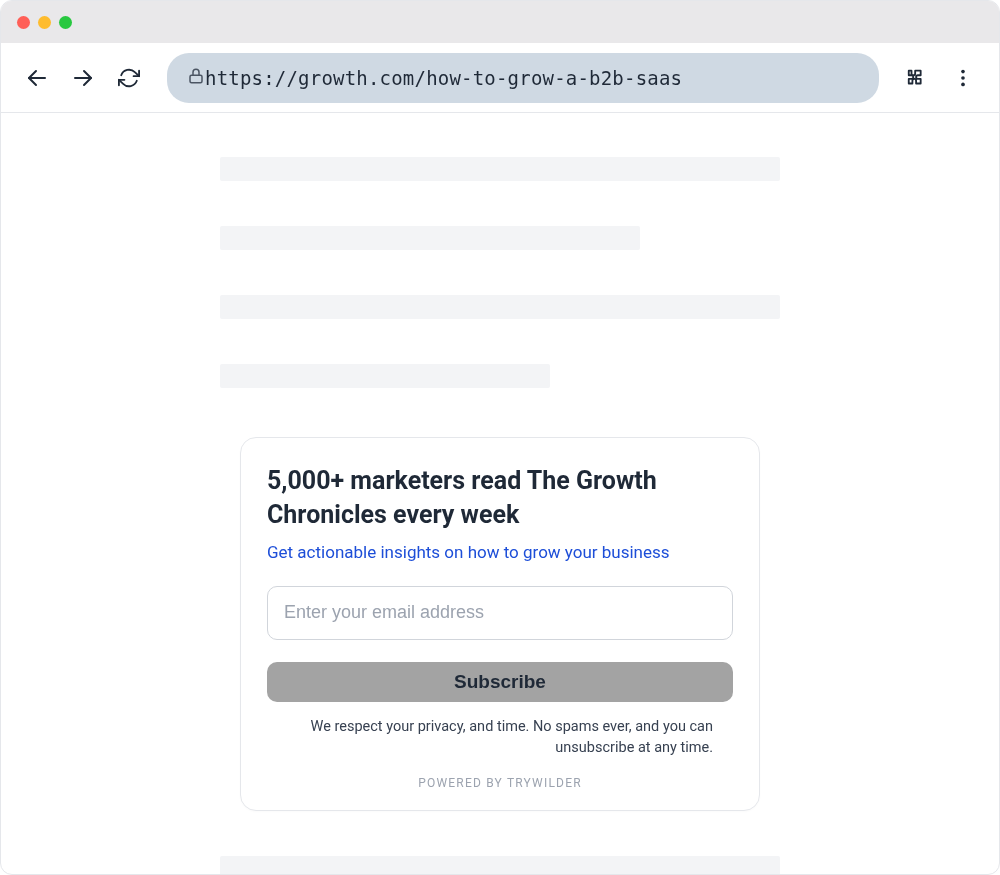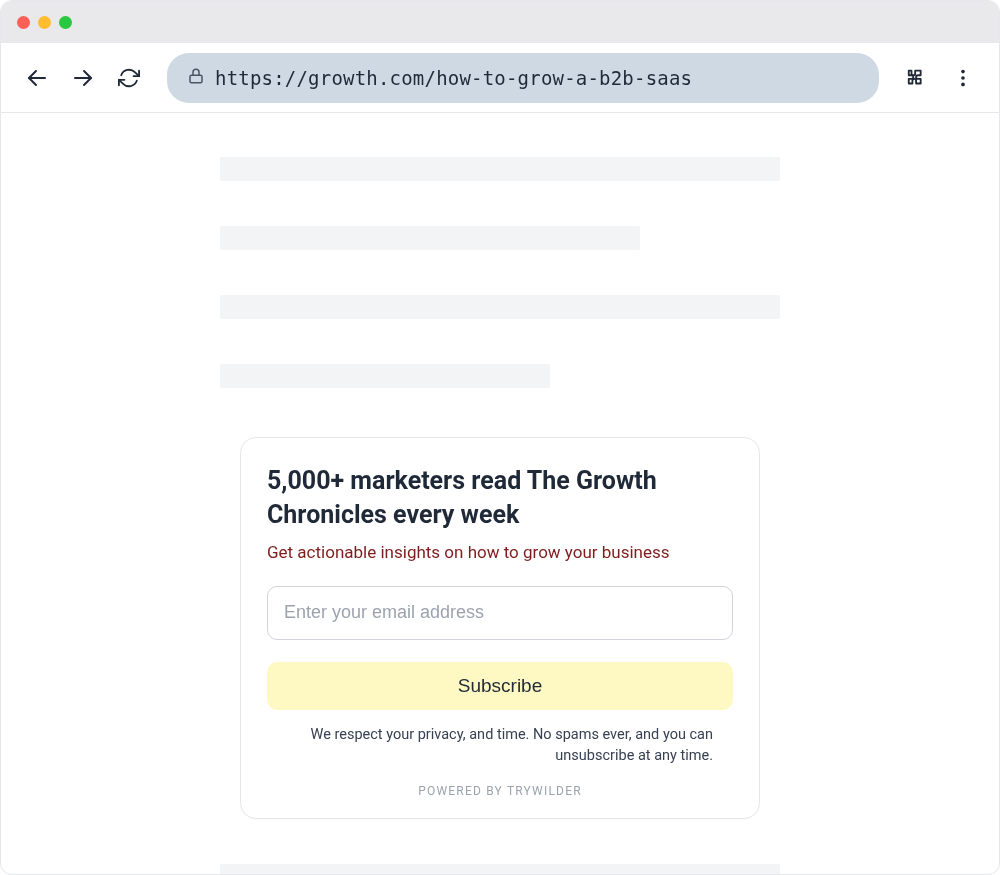--- a/index.html
+++ b/index.html
@@ -60,21 +60,20 @@
       color: #1f2937;
     }
     .addressbar {
       flex: 1;
       height: 50px;
       background: #cfd9e3;
       border-radius: 22px;
       display: flex;
       align-items: center;
       padding: 0 20px;
-      gap: 10px;
       margin-left: 6px;
       margin-right: 6px;
       max-width: 720px;
     }
     .lock-icon {
       color: #4b5563;
       flex-shrink: 0;
     }
     .url-text {
       font-family: ui-monospace, SFMono-Regular, Menlo, Consolas, monospace;
@@ -126,46 +125,46 @@
     }
     .card-title {
       font-size: 25px;
       font-weight: 700;
       color: #1f2937;
       line-height: 1.35;
       margin-bottom: 10px;
     }
     .card-subtitle {
       font-size: 17px;
-      color: #7f1d1d;
+      color: #1d4ed8;
       margin-bottom: 24px;
     }
     .email-input {
       width: 100%;
       height: 54px;
       border: 1px solid #d1d5db;
       border-radius: 10px;
       padding: 8px 16px;
       font-size: 18px;
       color: #1f2937;
       margin-bottom: 22px;
       outline: none;
     }
     .email-input::placeholder {
       color: #9ca3af;
     }
     .subscribe-btn {
       width: 100%;
-      height: 48px;
+      height: 40px;
       border: none;
       border-radius: 10px;
-      background: #fef9c3;
+      background: #a3a3a3;
       color: #1f2937;
       font-size: 19px;
-      font-weight: 400;
+      font-weight: 700;
       cursor: pointer;
       margin-bottom: 14px;
     }
     .privacy-note {
       text-align: right;
       font-size: 14.5px;
       color: #374151;
       line-height: 1.45;
       padding: 0 20px;
       margin-bottom: 18px;

